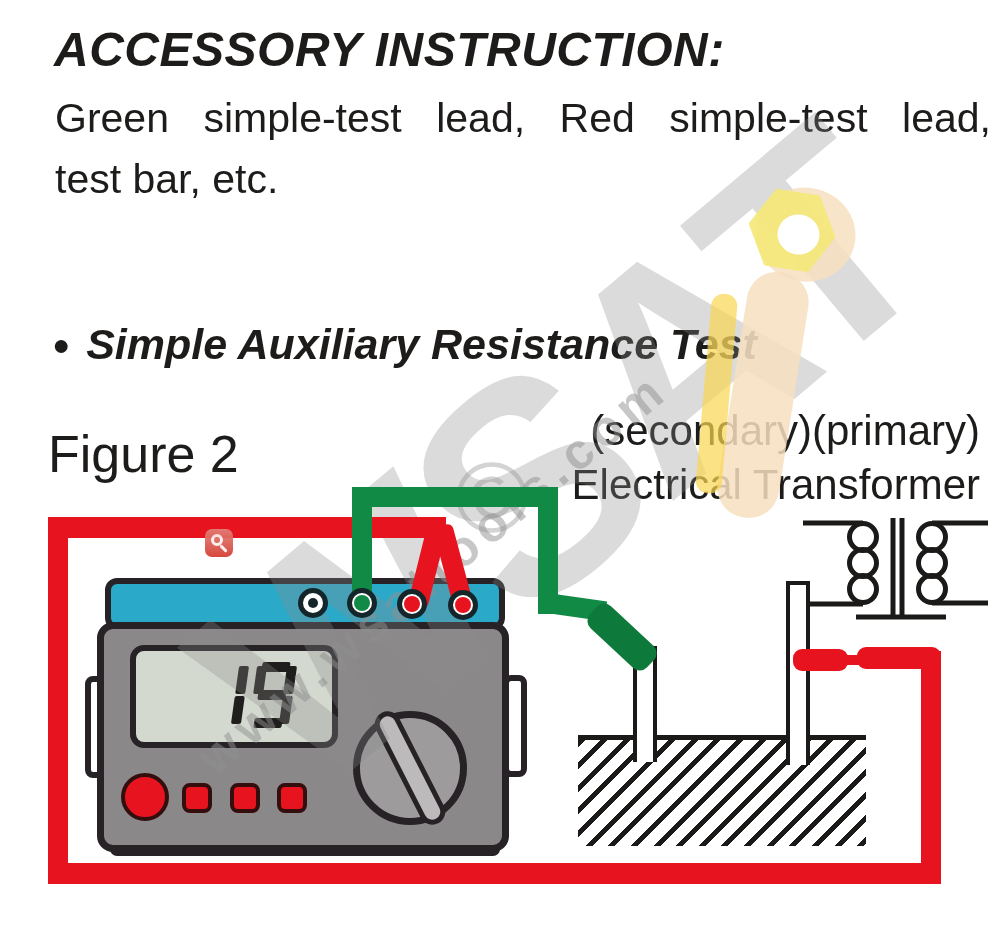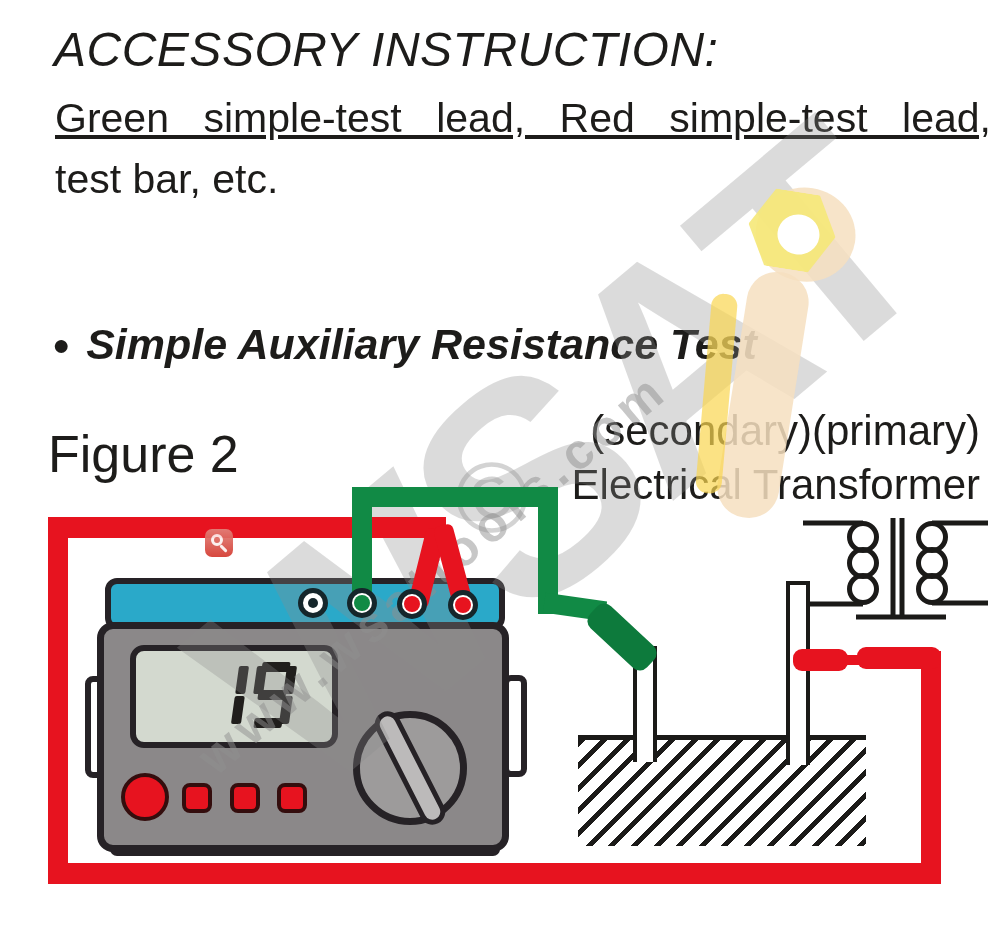--- a/index.html
+++ b/index.html
@@ -1,23 +1,23 @@
 <!DOCTYPE html>
 <html style="--red: #e7131f; --green: #118a45; --green_dark: #0d7a3c; --blue: #2aa9c9; --body_gray: #8b8889; --knob_gray: #9d9b9b; --knob_bar: #bcbaba; --lcd: #d3d9cf; --outline: #262226; --line: #1b1a18; --wm: #8c8c8c; --text: #1d1c1a;"><head>
 <meta charset="utf-8">
 <style>
   html,body{margin:0;padding:0;background:#fff;}
   .page{position:relative;width:1000px;height:927px;background:#fff;overflow:hidden;
         font-family:"Liberation Sans",sans-serif;color:var(--text,#1d1c1a);}
   .abs{position:absolute;}
 
   
-  .title{left:54px;top:22px;width:760px;font-size:48px;font-weight:normal;font-style:italic;letter-spacing:.5px;z-index:2;}
+  .title{left:54px;top:22px;width:760px;font-size:48px;font-weight:bold;font-style:italic;letter-spacing:.5px;z-index:2;}
   .para{left:55px;top:88px;width:936px;font-size:41px;line-height:61px;z-index:2;}
-  .para .just{text-align:justify;text-align-last:justify;text-decoration:underline;}
+  .para .just{text-align:justify;text-align-last:justify;}
   .section{left:52px;top:320px;display:flex;align-items:center;z-index:2;}
   .section .bullet{font-size:30px;margin-right:16px;}
   .section .stitle{font-size:43px;font-weight:bold;font-style:italic;}
   .figlabel{left:48px;top:424px;font-size:52px;z-index:2;}
   .tlabel{left:560px;top:404px;width:420px;text-align:right;font-size:42px;line-height:54px;z-index:2;}
 
   
   .wire{background:var(--red,#e7131f);z-index:30;}
   .red-top{left:48px;top:517px;width:398px;height:21px;}
   .red-left{left:48px;top:517px;width:20px;height:367px;}

